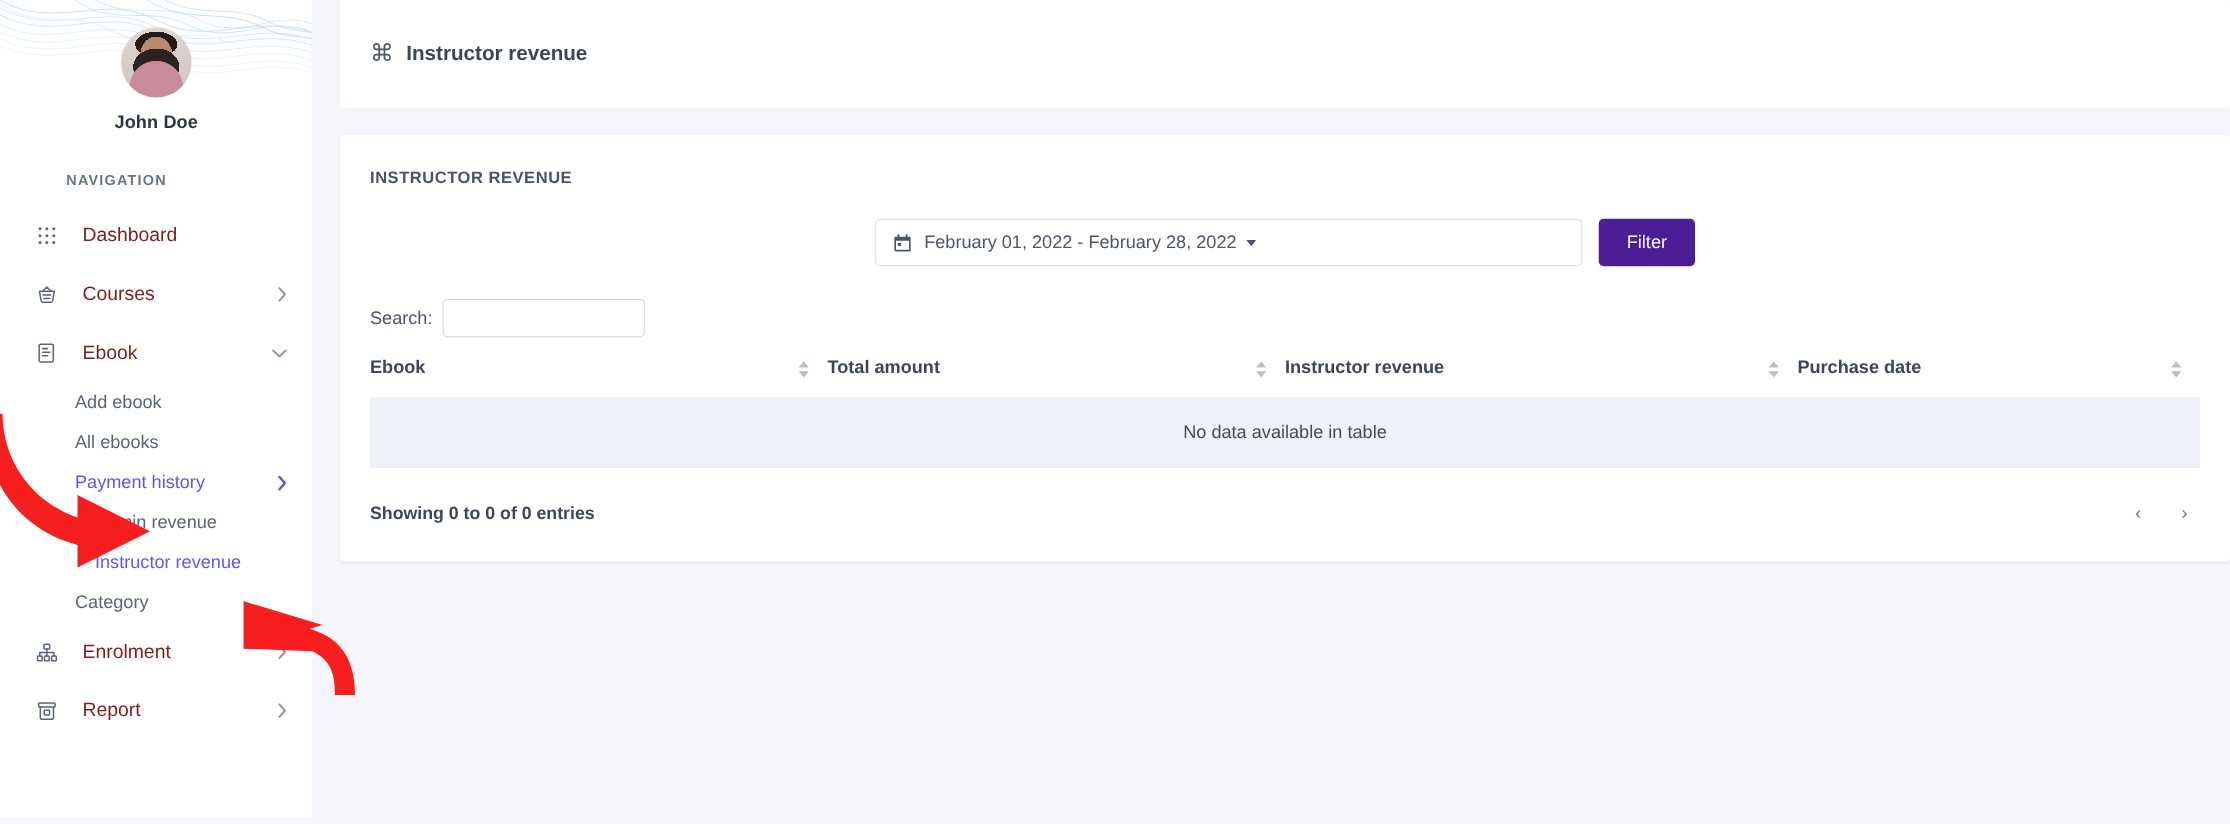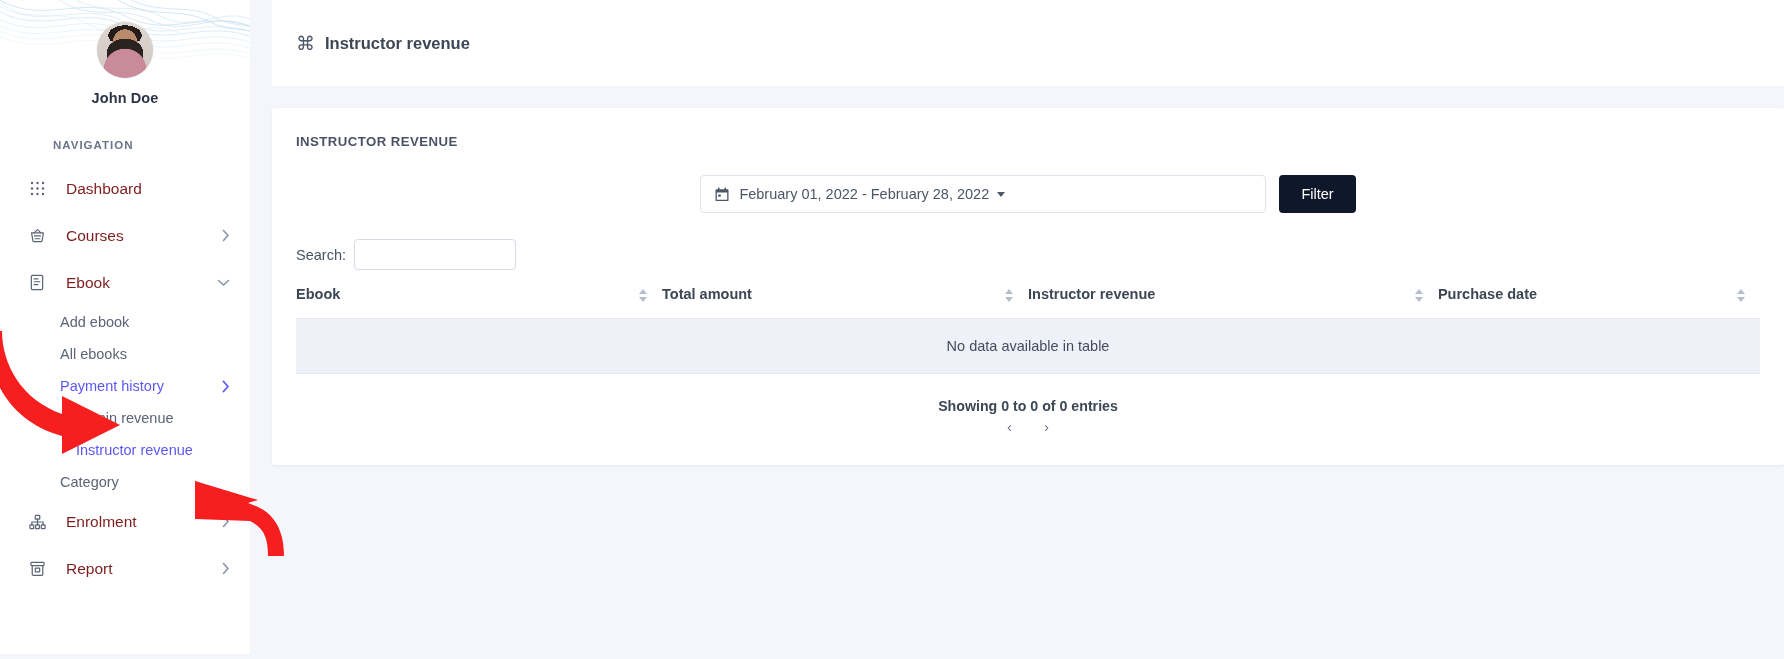--- a/index.html
+++ b/index.html
@@ -167,21 +167,21 @@
   }
   .daterange .cal { margin-right: 10px; display: flex; color:#4d5666; }
   .daterange .dd-caret {
     margin-left: 8px;
     width: 0; height: 0;
     border-left: 4px solid transparent;
     border-right: 4px solid transparent;
     border-top: 5px solid #4d5666;
   }
   .btn-filter {
-    background: #0f172a;
+    background: #4c1d95;
     color: #fff;
     border: none;
     border-radius: 4px;
     height: 38px;
     padding: 0 22px;
     font-size: 14.5px;
     font-family: "Liberation Sans", sans-serif;
     cursor: pointer;
   }
 
@@ -243,21 +243,20 @@
     font-size: 14.5px;
     color: #434c5d;
     height: 55px;
     border-bottom: 1px solid #e6e9f1;
   }
   .table-foot {
     display: flex;
     align-items: center;
     justify-content: space-between;
     margin-top: 24px;
-    flex-direction: column;
   }
   .dt-info { font-size: 14.2px; font-weight: bold; color: #3d4655; }
   .pager { display: flex; gap: 12px; }
   .pager button {
     border: none; background: transparent;
     color: #6e7789;
     font-size: 15px;
     cursor: pointer;
     padding: 4px 10px;
     font-family: "Liberation Sans", sans-serif;

